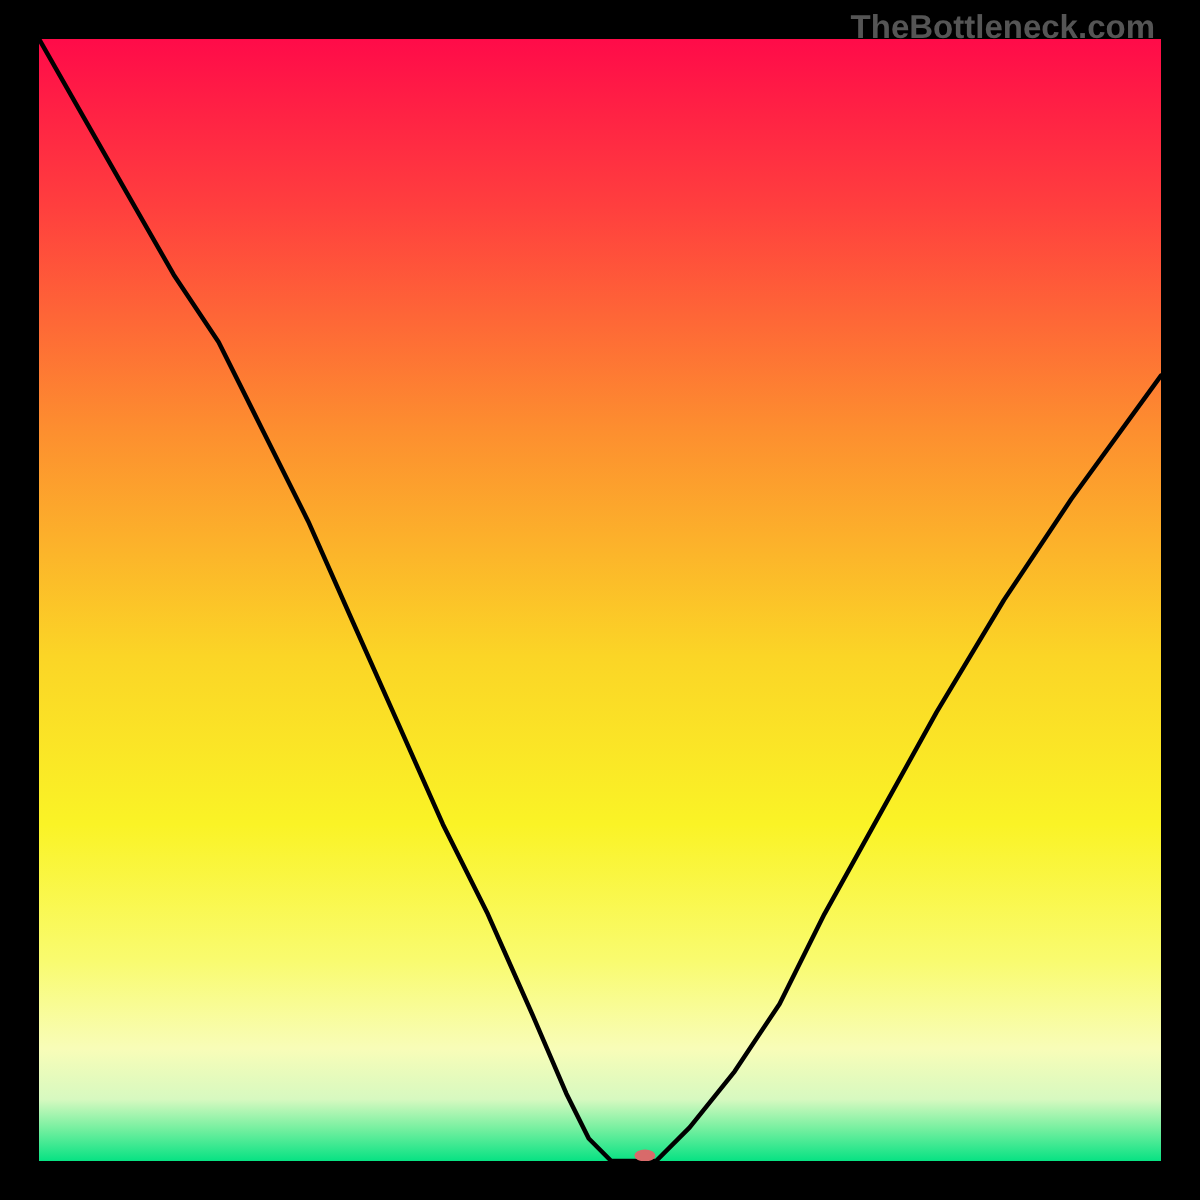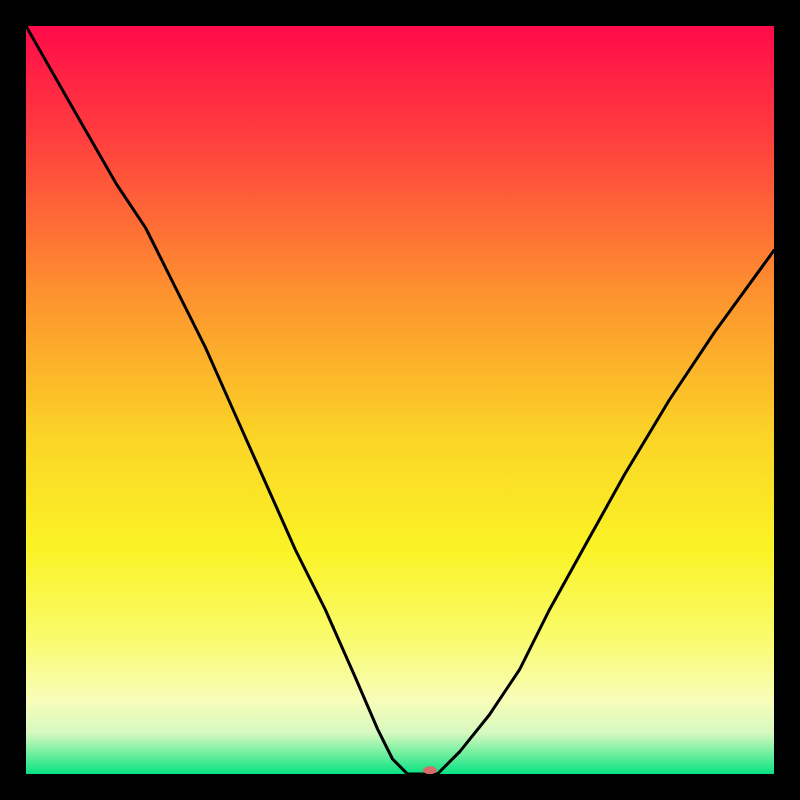--- a/index.html
+++ b/index.html
@@ -34,20 +34,21 @@
     z-index: 10;
   }
   svg {
     display: block;
   }
 </style>
 </head>
 <body>
 
 <div class="container">
+  <div class="watermark">TheBottleneck.com</div>
   <div class="plot-area">
     <svg id="chart-svg" width="748" height="748" viewBox="0 0 748 748">
       <defs>
         <linearGradient id="bg-grad" x1="0" y1="0" x2="0" y2="1">
             <stop offset="0%" stop-color="#ff0b49"></stop>
             <stop offset="15%" stop-color="#ff3f3e"></stop>
             <stop offset="35%" stop-color="#fd8f2f"></stop>
             <stop offset="55.00000000000001%" stop-color="#fbd526"></stop>
             <stop offset="70%" stop-color="#faf326"></stop>
             <stop offset="82%" stop-color="#f9fb6e"></stop>

